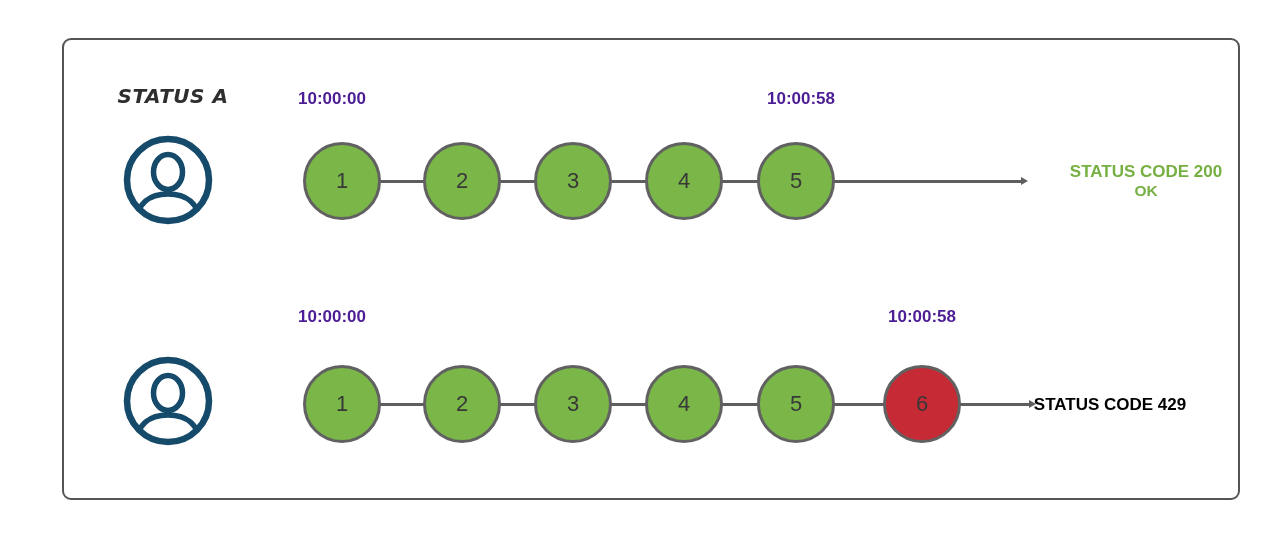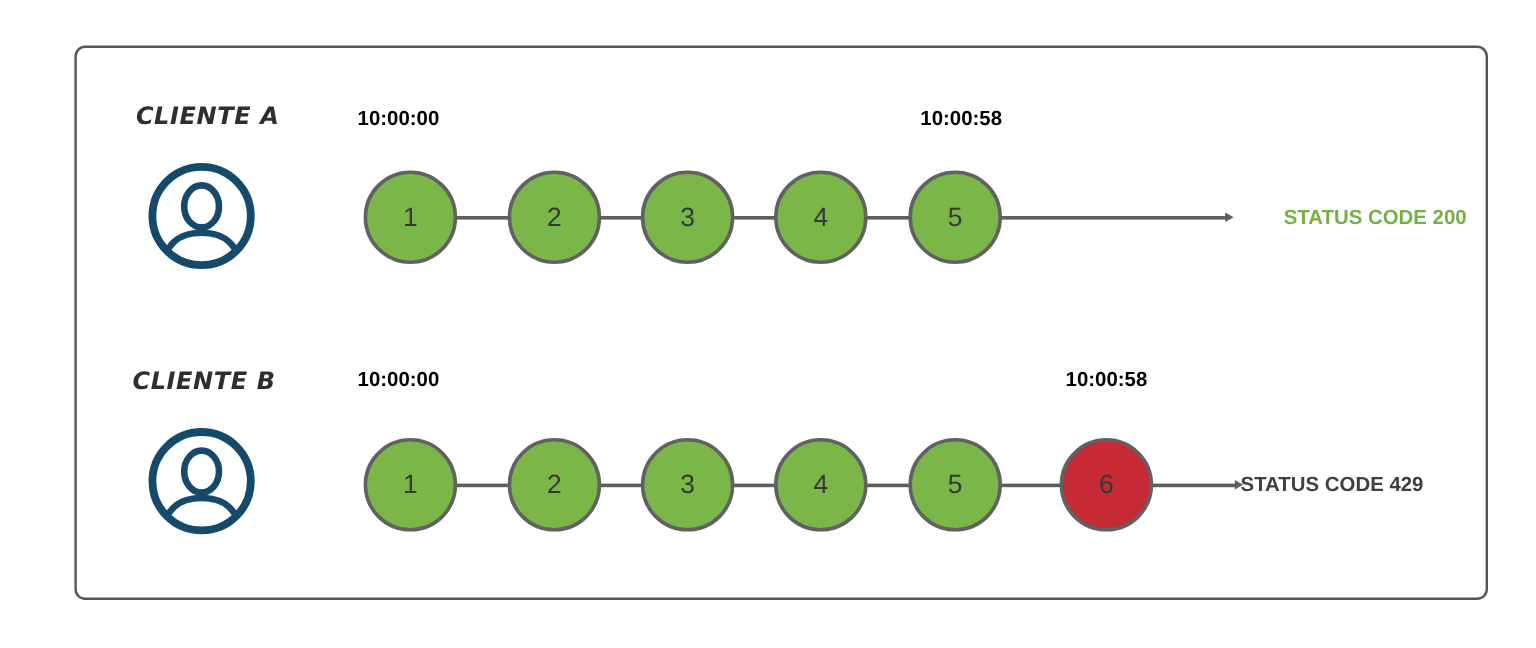--- a/index.html
+++ b/index.html
@@ -43,21 +43,21 @@
     position: absolute;
     width: 96px;
     height: 96px;
   }
   .timestamp {
     position: absolute;
     transform: translateX(-50%);
     font-family: "Liberation Sans", sans-serif;
     font-weight: bold;
     font-size: 17px;
-    color: #000000;
+    color: #4c1d95;
     white-space: nowrap;
   }
   .tl-line {
     position: absolute;
     height: 3px;
     background: #5e5e5e;
   }
   .tl-line::after {
     content: "";
     position: absolute;
@@ -89,29 +89,29 @@
     position: absolute;
     transform: translate(-50%, -50%);
     text-align: center;
     font-weight: bold;
     white-space: nowrap;
     line-height: 19px;
   }
   .status .l1 { font-size: 17px; }
   .status .l2 { font-size: 15.5px; }
   .status-ok { color: #76b043; margin-left: 36px; }
-  .status-err { color: #404040; }
+  .status-err { color: #000000; }
 </style>
 </head>
 <body>
 
 <div class="canvas">
   <div class="frame">
 
-    <div class="client-label" style="left:109px; top:44px">CLIENTE A</div>
+    <div class="client-label" style="left:109px; top:44px">STATUS A</div>
 
     <svg class="person-icon" style="left:56px; top:92px" viewBox="0 0 96 96">
       <defs>
           <clipPath id="clip-a">
             <circle cx="48" cy="48" r="41"></circle>
           </clipPath>
         </defs>
       <g clip-path="url(#clip-a)" stroke="#164A6B" fill="#ffffff" stroke-width="5.5">
         <path d="M14,98 C16,70 30,62 48,62 C66,62 80,70 82,98 Z"></path>
         <ellipse cx="48" cy="40" rx="14.5" ry="17.5"></ellipse>
@@ -125,23 +125,23 @@
     <div class="tl-line" style="left:278px; top:139.5px; width:680px"></div>
 
     <div class="circle" style="left:278px; top:141px">1</div>
     <div class="circle" style="left:398px; top:141px">2</div>
     <div class="circle" style="left:509px; top:141px">3</div>
     <div class="circle" style="left:620px; top:141px">4</div>
     <div class="circle" style="left:732px; top:141px">5</div>
 
     <div class="status status-ok" style="left:1046px; top:141px">
       <div class="l1">STATUS CODE 200</div>
+      <div class="l2">OK</div>
     </div>
 
-    <div class="client-label" style="left:106px; top:265px">CLIENTE B</div>
 
     <svg class="person-icon" style="left:56px; top:313px" viewBox="0 0 96 96">
       <defs>
           <clipPath id="clip-b">
             <circle cx="48" cy="48" r="41"></circle>
           </clipPath>
         </defs>
       <g clip-path="url(#clip-b)" stroke="#164A6B" fill="#ffffff" stroke-width="5.5">
         <path d="M14,98 C16,70 30,62 48,62 C66,62 80,70 82,98 Z"></path>
         <ellipse cx="48" cy="40" rx="14.5" ry="17.5"></ellipse>

